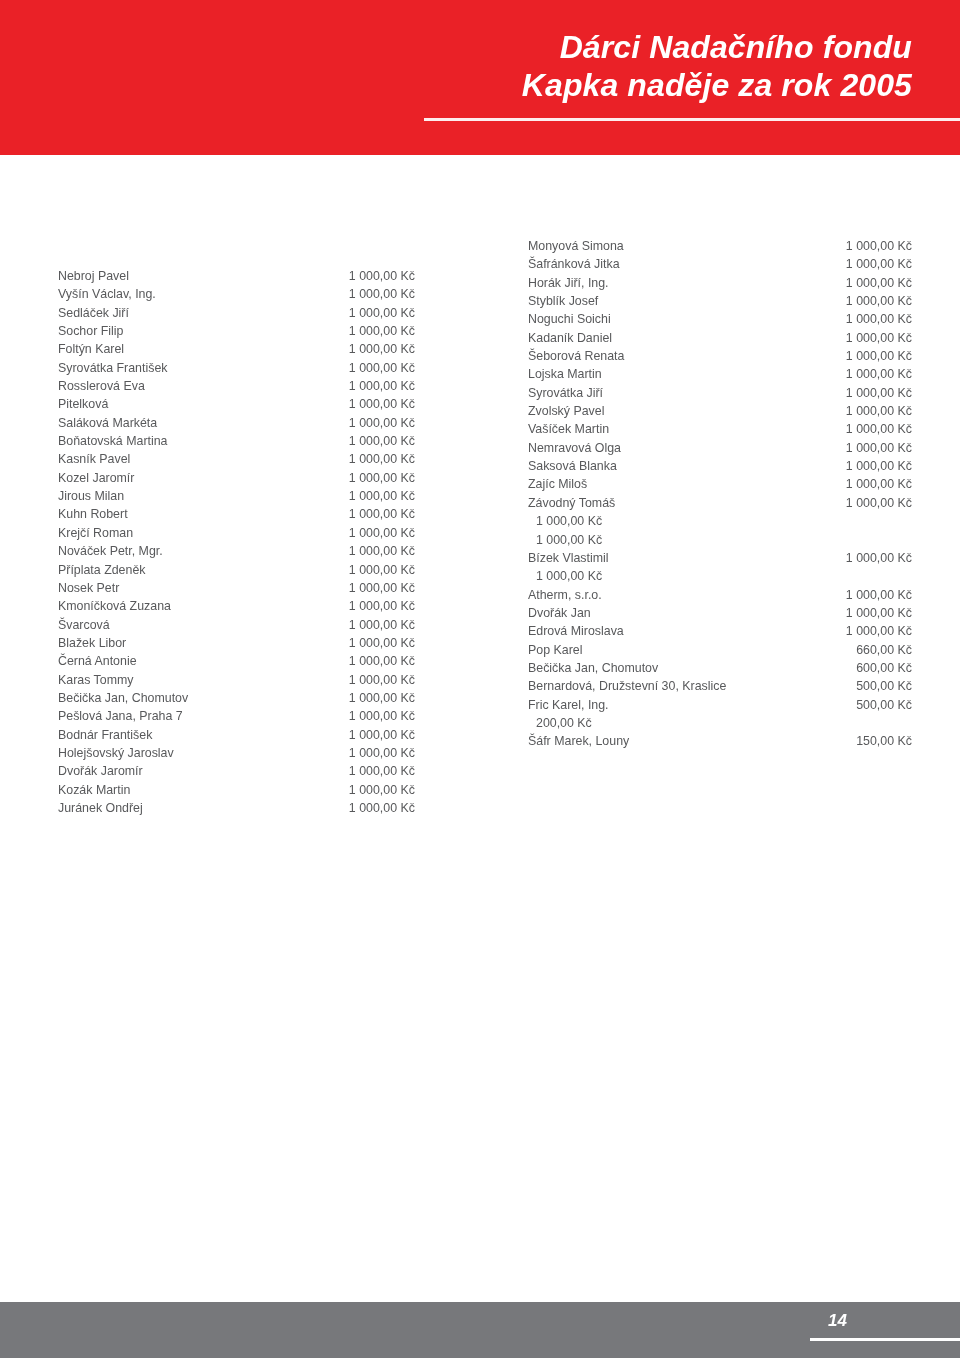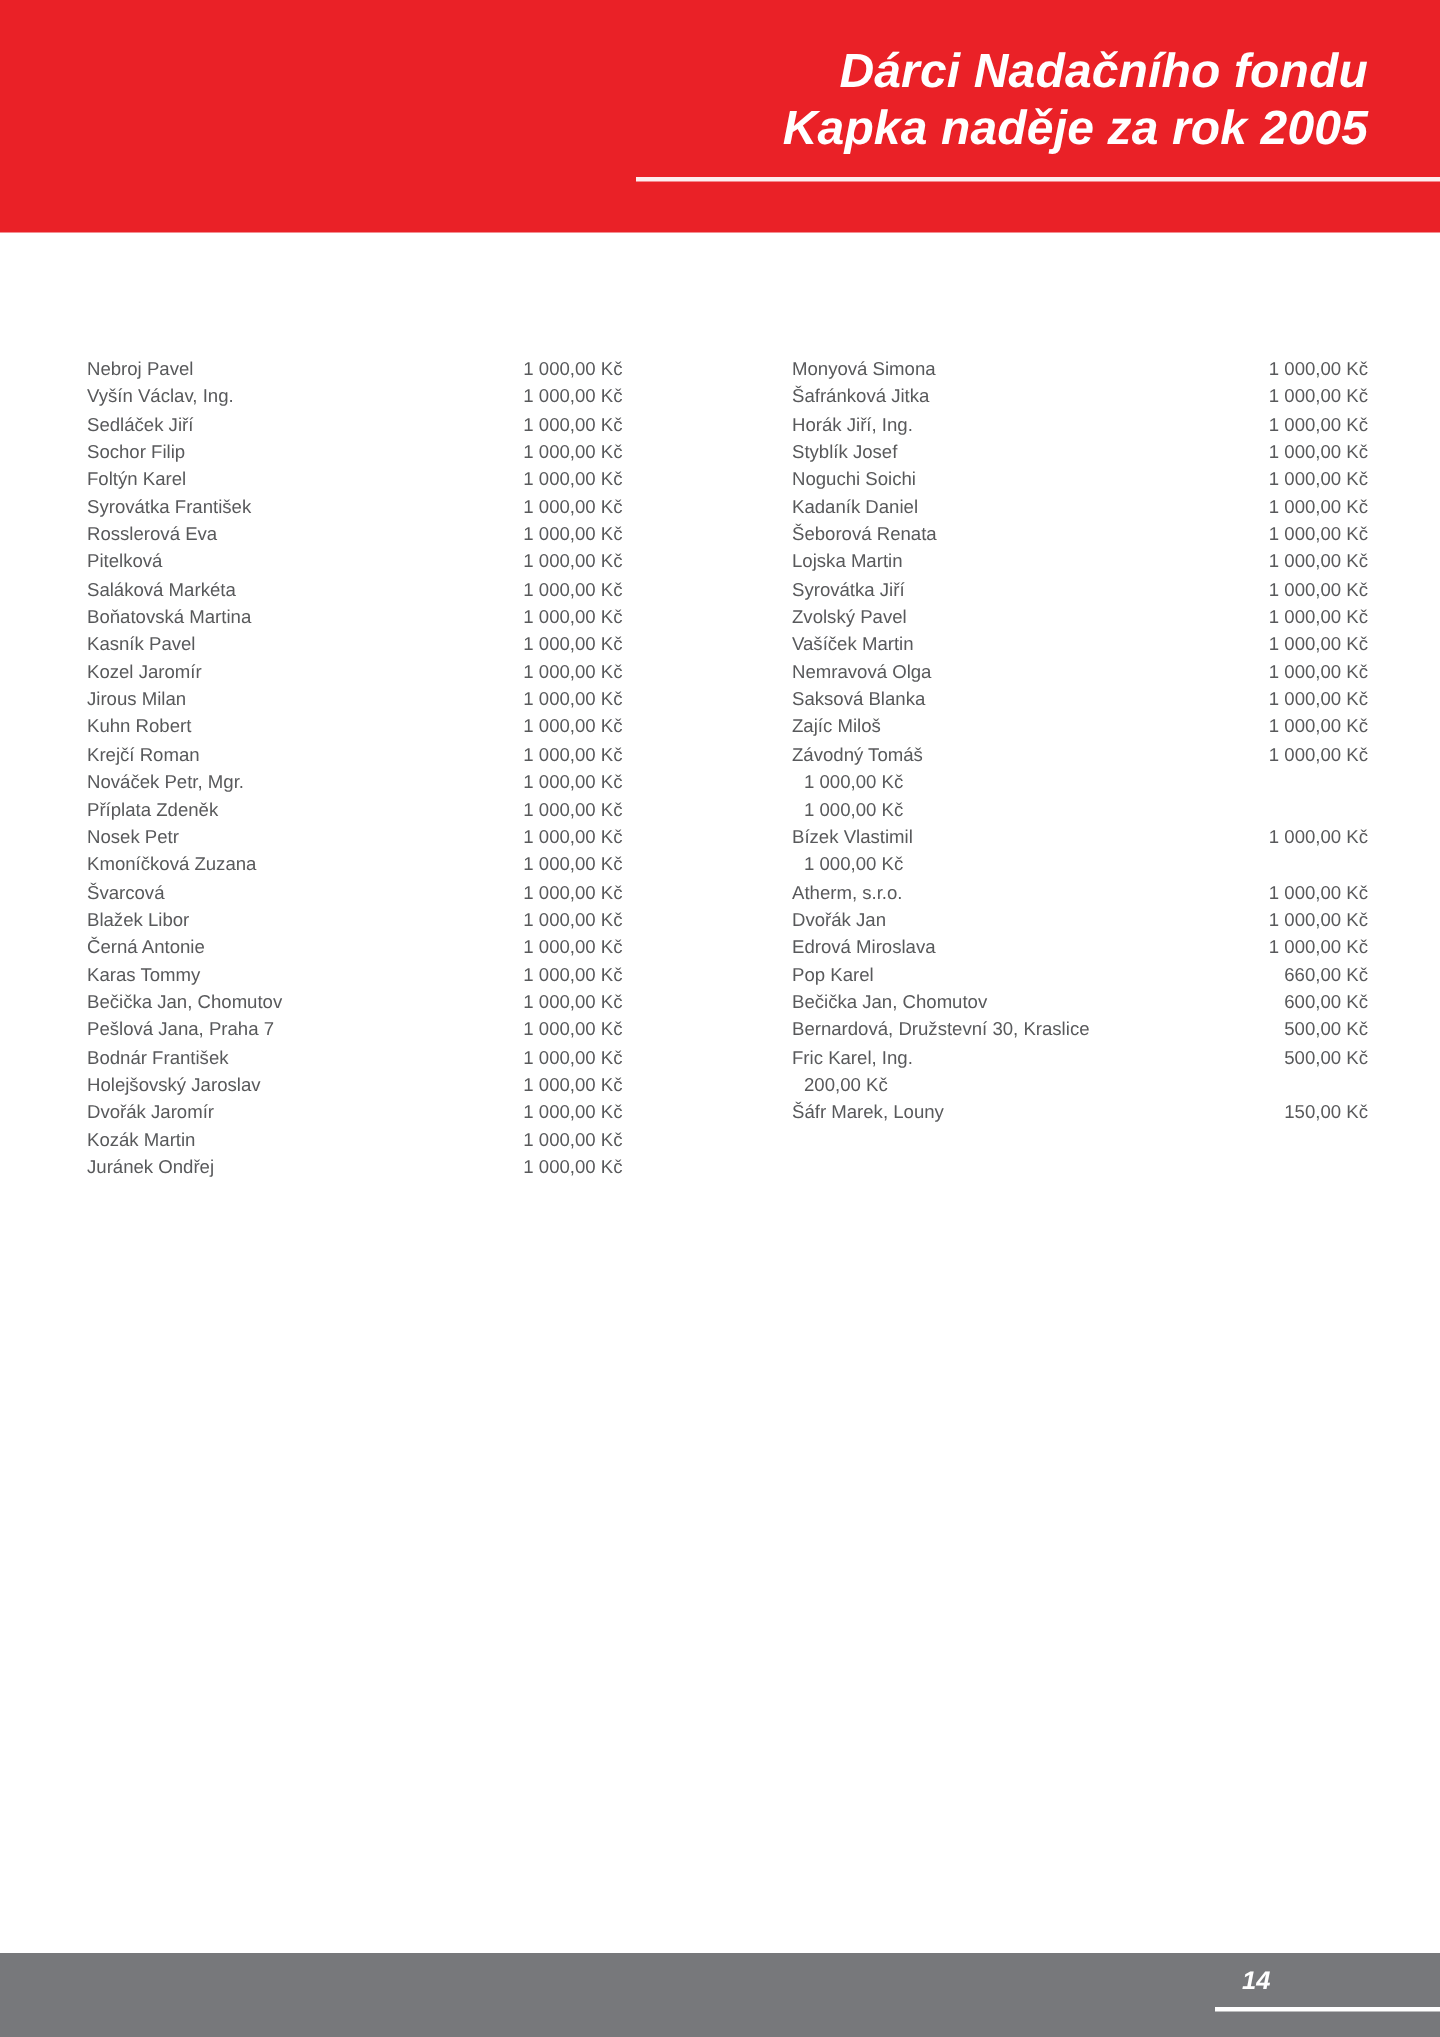--- a/index.html
+++ b/index.html
@@ -66,20 +66,21 @@
     display: flex;
     gap: 0;
   }
   .donor-column {
     width: 480px;
     box-sizing: border-box;
   }
   .donor-column.left {
     padding-left: 58px;
     padding-right: 65px;
+    margin-top: 30px;
   }
   .donor-column.right {
     padding-left: 48px;
     padding-right: 48px;
   }
   .donor-row {
     display: flex;
     justify-content: space-between;
     align-items: baseline;
     font-size: 12.4px;

